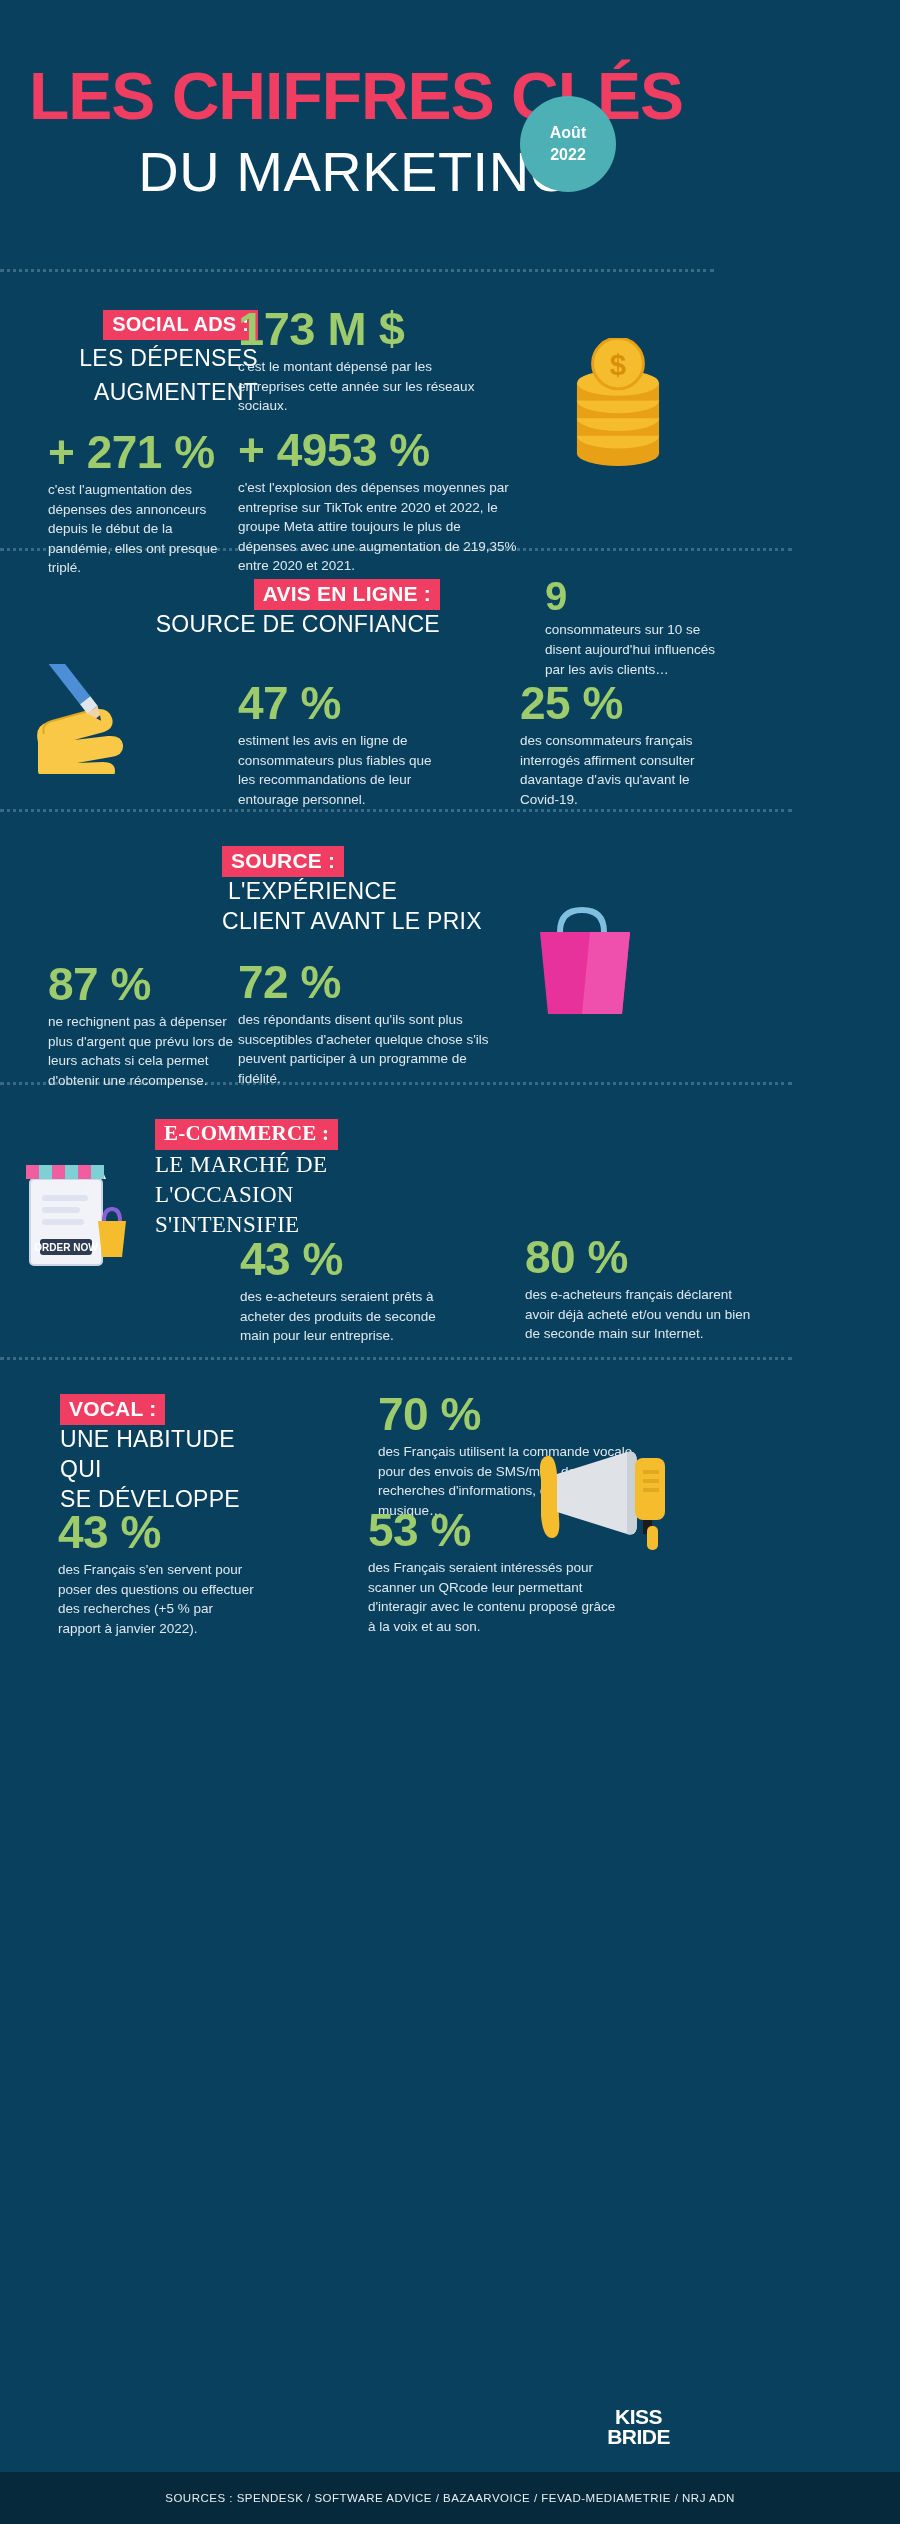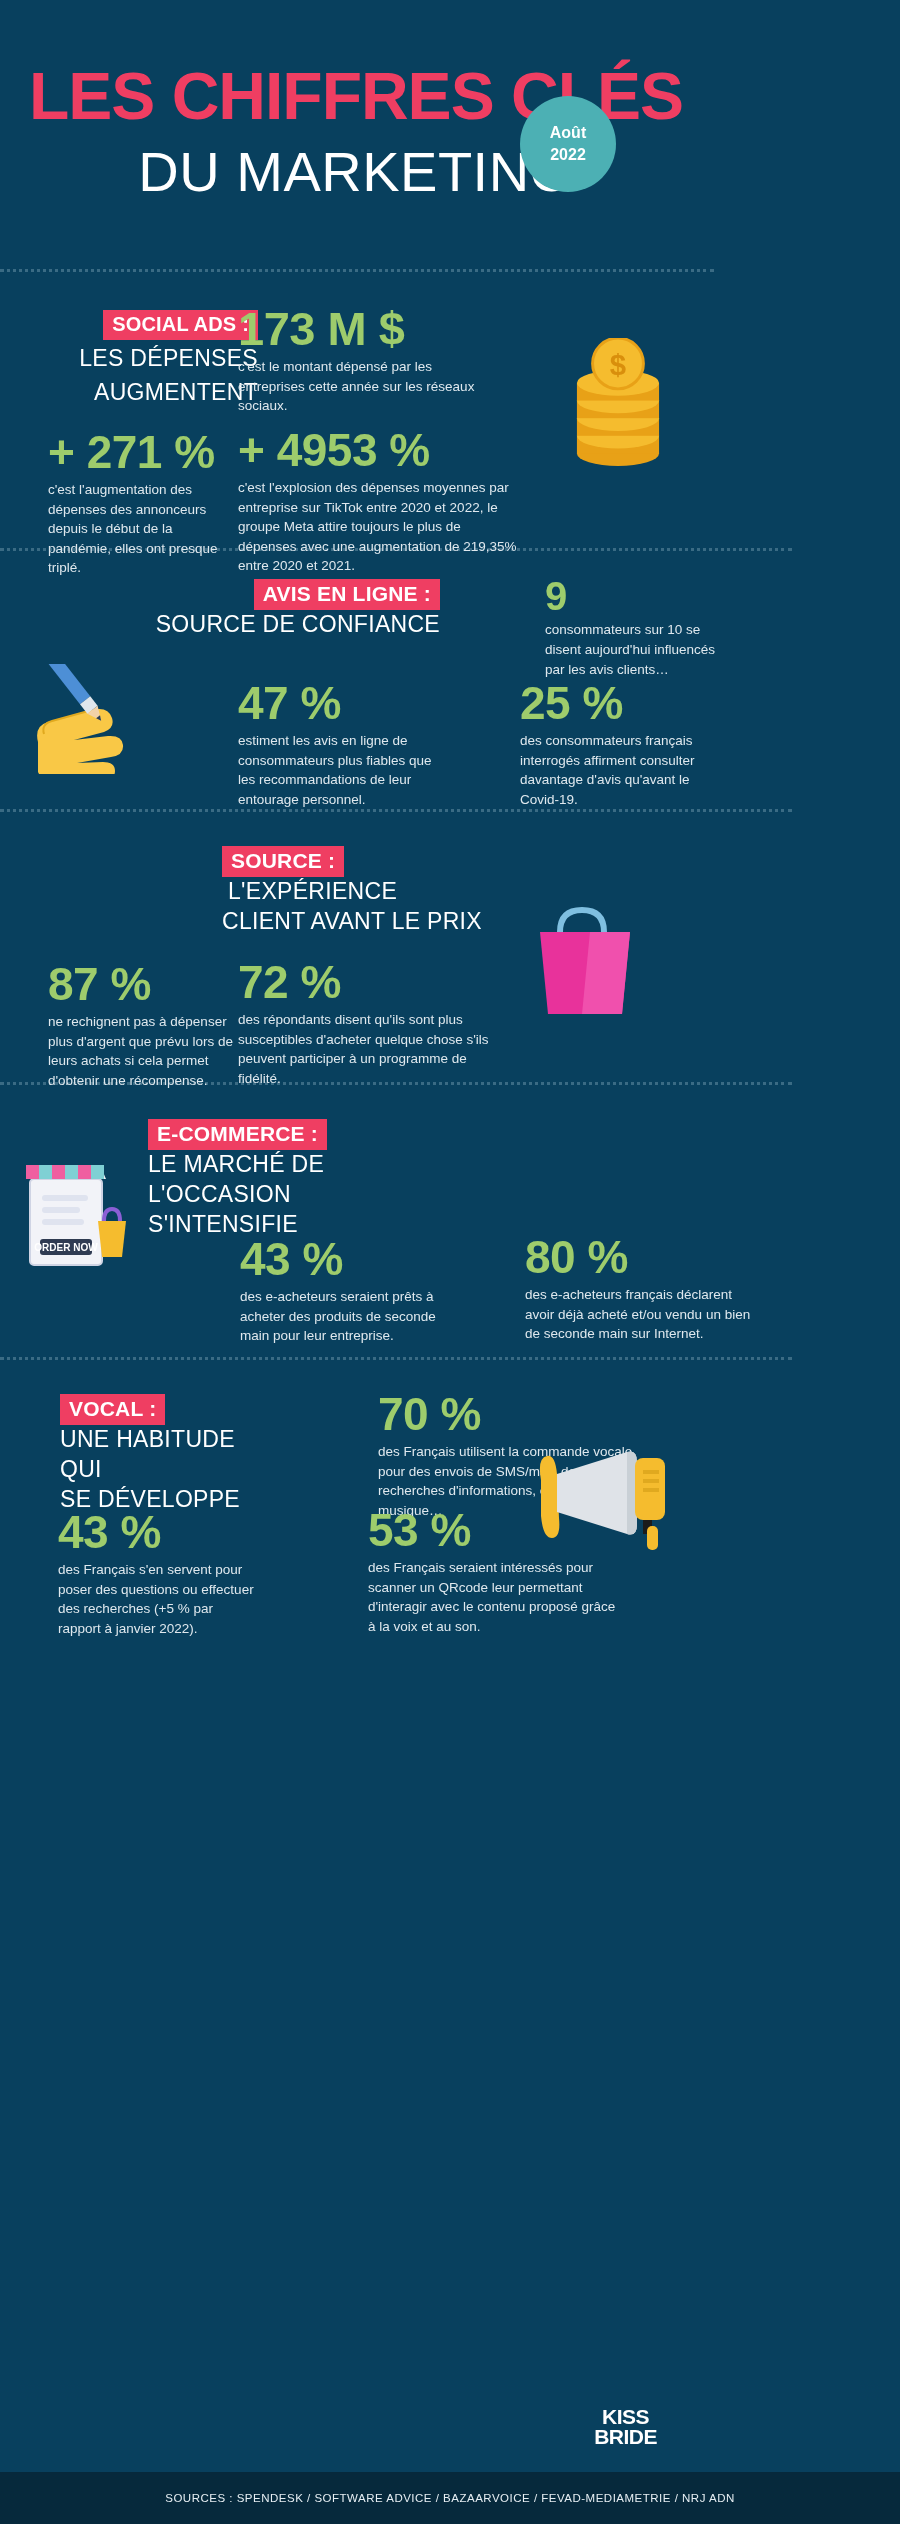--- a/index.html
+++ b/index.html
@@ -116,37 +116,37 @@
   
   .s3 { position:relative; height:250px; margin-top:20px; }
   .s3 .p73 { position:absolute; left:48px; top:22px; width:230px; }
   .s3 .head { position:absolute; left:222px; top:14px; width:290px; text-align:left; }
   .s3 .p87 { position:absolute; left:48px; top:128px; width:200px; }
   .s3 .p72 { position:absolute; left:238px; top:126px; width:265px; }
   .bag { position:absolute; right:72px; top:68px; width:110px; height:120px; }
 
   
   .s4 { position:relative; height:250px; margin-top:22px; }
-  .s4 .head { position:absolute; left:148px; top:12px; width:200px; }
+  .s4 .head { position:absolute; left:155px; top:12px; width:200px;font-family:Liberation Serif, serif; }
   .s4 .p50 { position:absolute; left:545px; top:10px; width:205px; }
   .s4 .p43 { position:absolute; left:240px; top:128px; width:205px; }
   .s4 .p80 { position:absolute; left:525px; top:126px; width:235px; }
   .shop { position:absolute; left:18px; top:48px; width:125px; height:120px; }
 
   
   .s5 { position:relative; height:260px; margin-top:22px; }
   .s5 .head { position:absolute; left:60px; top:12px; width:220px; }
   .s5 .p70 { position:absolute; left:378px; top:8px; width:270px; }
   .s5 .p43 { position:absolute; left:58px; top:126px; width:200px; }
   .s5 .p53 { position:absolute; left:368px; top:124px; width:255px; }
   .mega { position:absolute; right:36px; top:64px; width:145px; height:110px; }
 
   
   .logo {
-    position:absolute; right:55px; bottom:78px;
+    position:absolute; right:42px; bottom:78px;
     color:#ffffff; font-weight:bold;
     font-size:21px; line-height:0.92;
     text-align:center; letter-spacing:-0.5px;
   }
   .footer {
     position:absolute; left:0; bottom:0;
     width:900px; height:52px;
     background:#06293c;
     display:flex; align-items:center; justify-content:center;
     font-size:11.5px; letter-spacing:0.5px;

